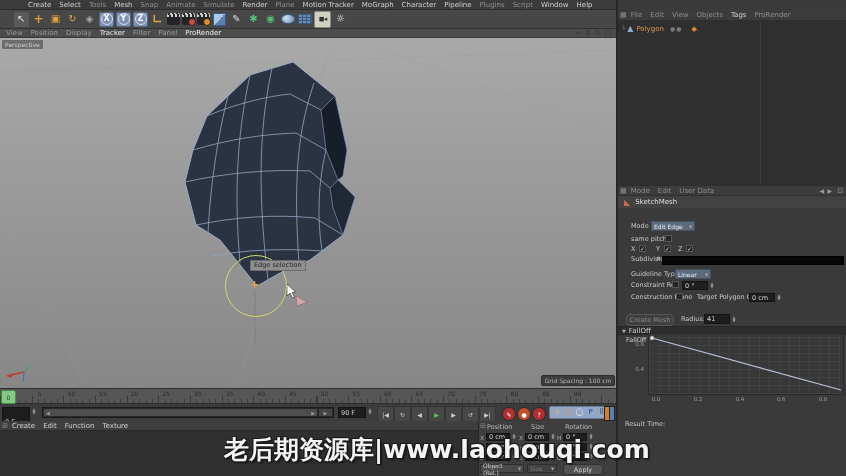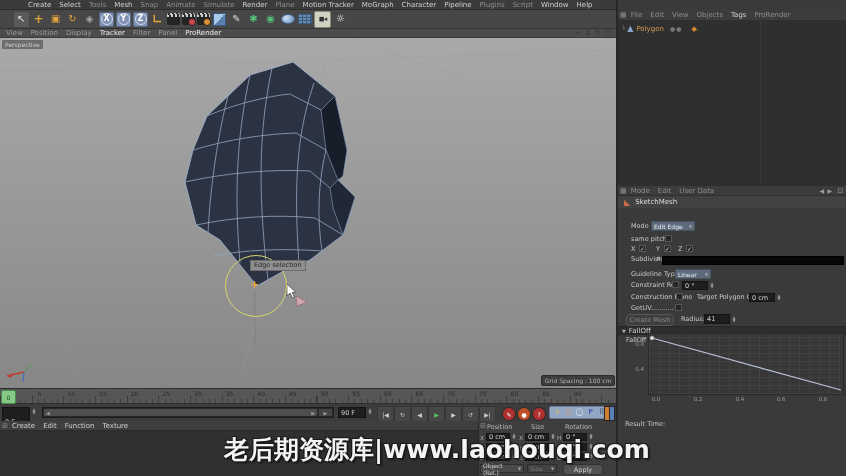--- a/index.html
+++ b/index.html
@@ -472,24 +472,20 @@
     </div>
 
     <div class="abs" style="left:0;top:293px;width:228px;height:9px;">
       <span class="lab" style="left:13px;top:0;">Construction Plane</span>
       <span class="cb" style="left:58px;top:0;"></span>
       <span class="lab" style="left:79px;top:0;">Target Polygon Offset</span>
       <span class="field" style="left:131px;top:0;width:26px;height:9px;">0 cm</span>
       <span class="spin" style="left:158px;top:1px;"></span>
     </div>
 
-    <div class="abs" style="left:0;top:304px;width:228px;height:9px;">
-      <span class="lab" style="left:13px;top:0;">GetUV...........</span>
-      <span class="cb" style="left:57px;top:0;"></span>
-    </div>
 
     <div class="abs" style="left:0;top:314px;width:228px;height:10px;">
       <span id="create-mesh">Create Mesh</span>
       <span class="lab" style="left:63px;top:1px;">Radius:</span>
       <span class="field" style="left:86px;top:0;width:26px;height:10px;">41</span>
       <span class="spin" style="left:113px;top:2px;"></span>
     </div>
 
     <div id="falloff-bar" class="abs">
       <span style="font-size:5px;margin-right:3px;color:#aaa;">▼</span>

